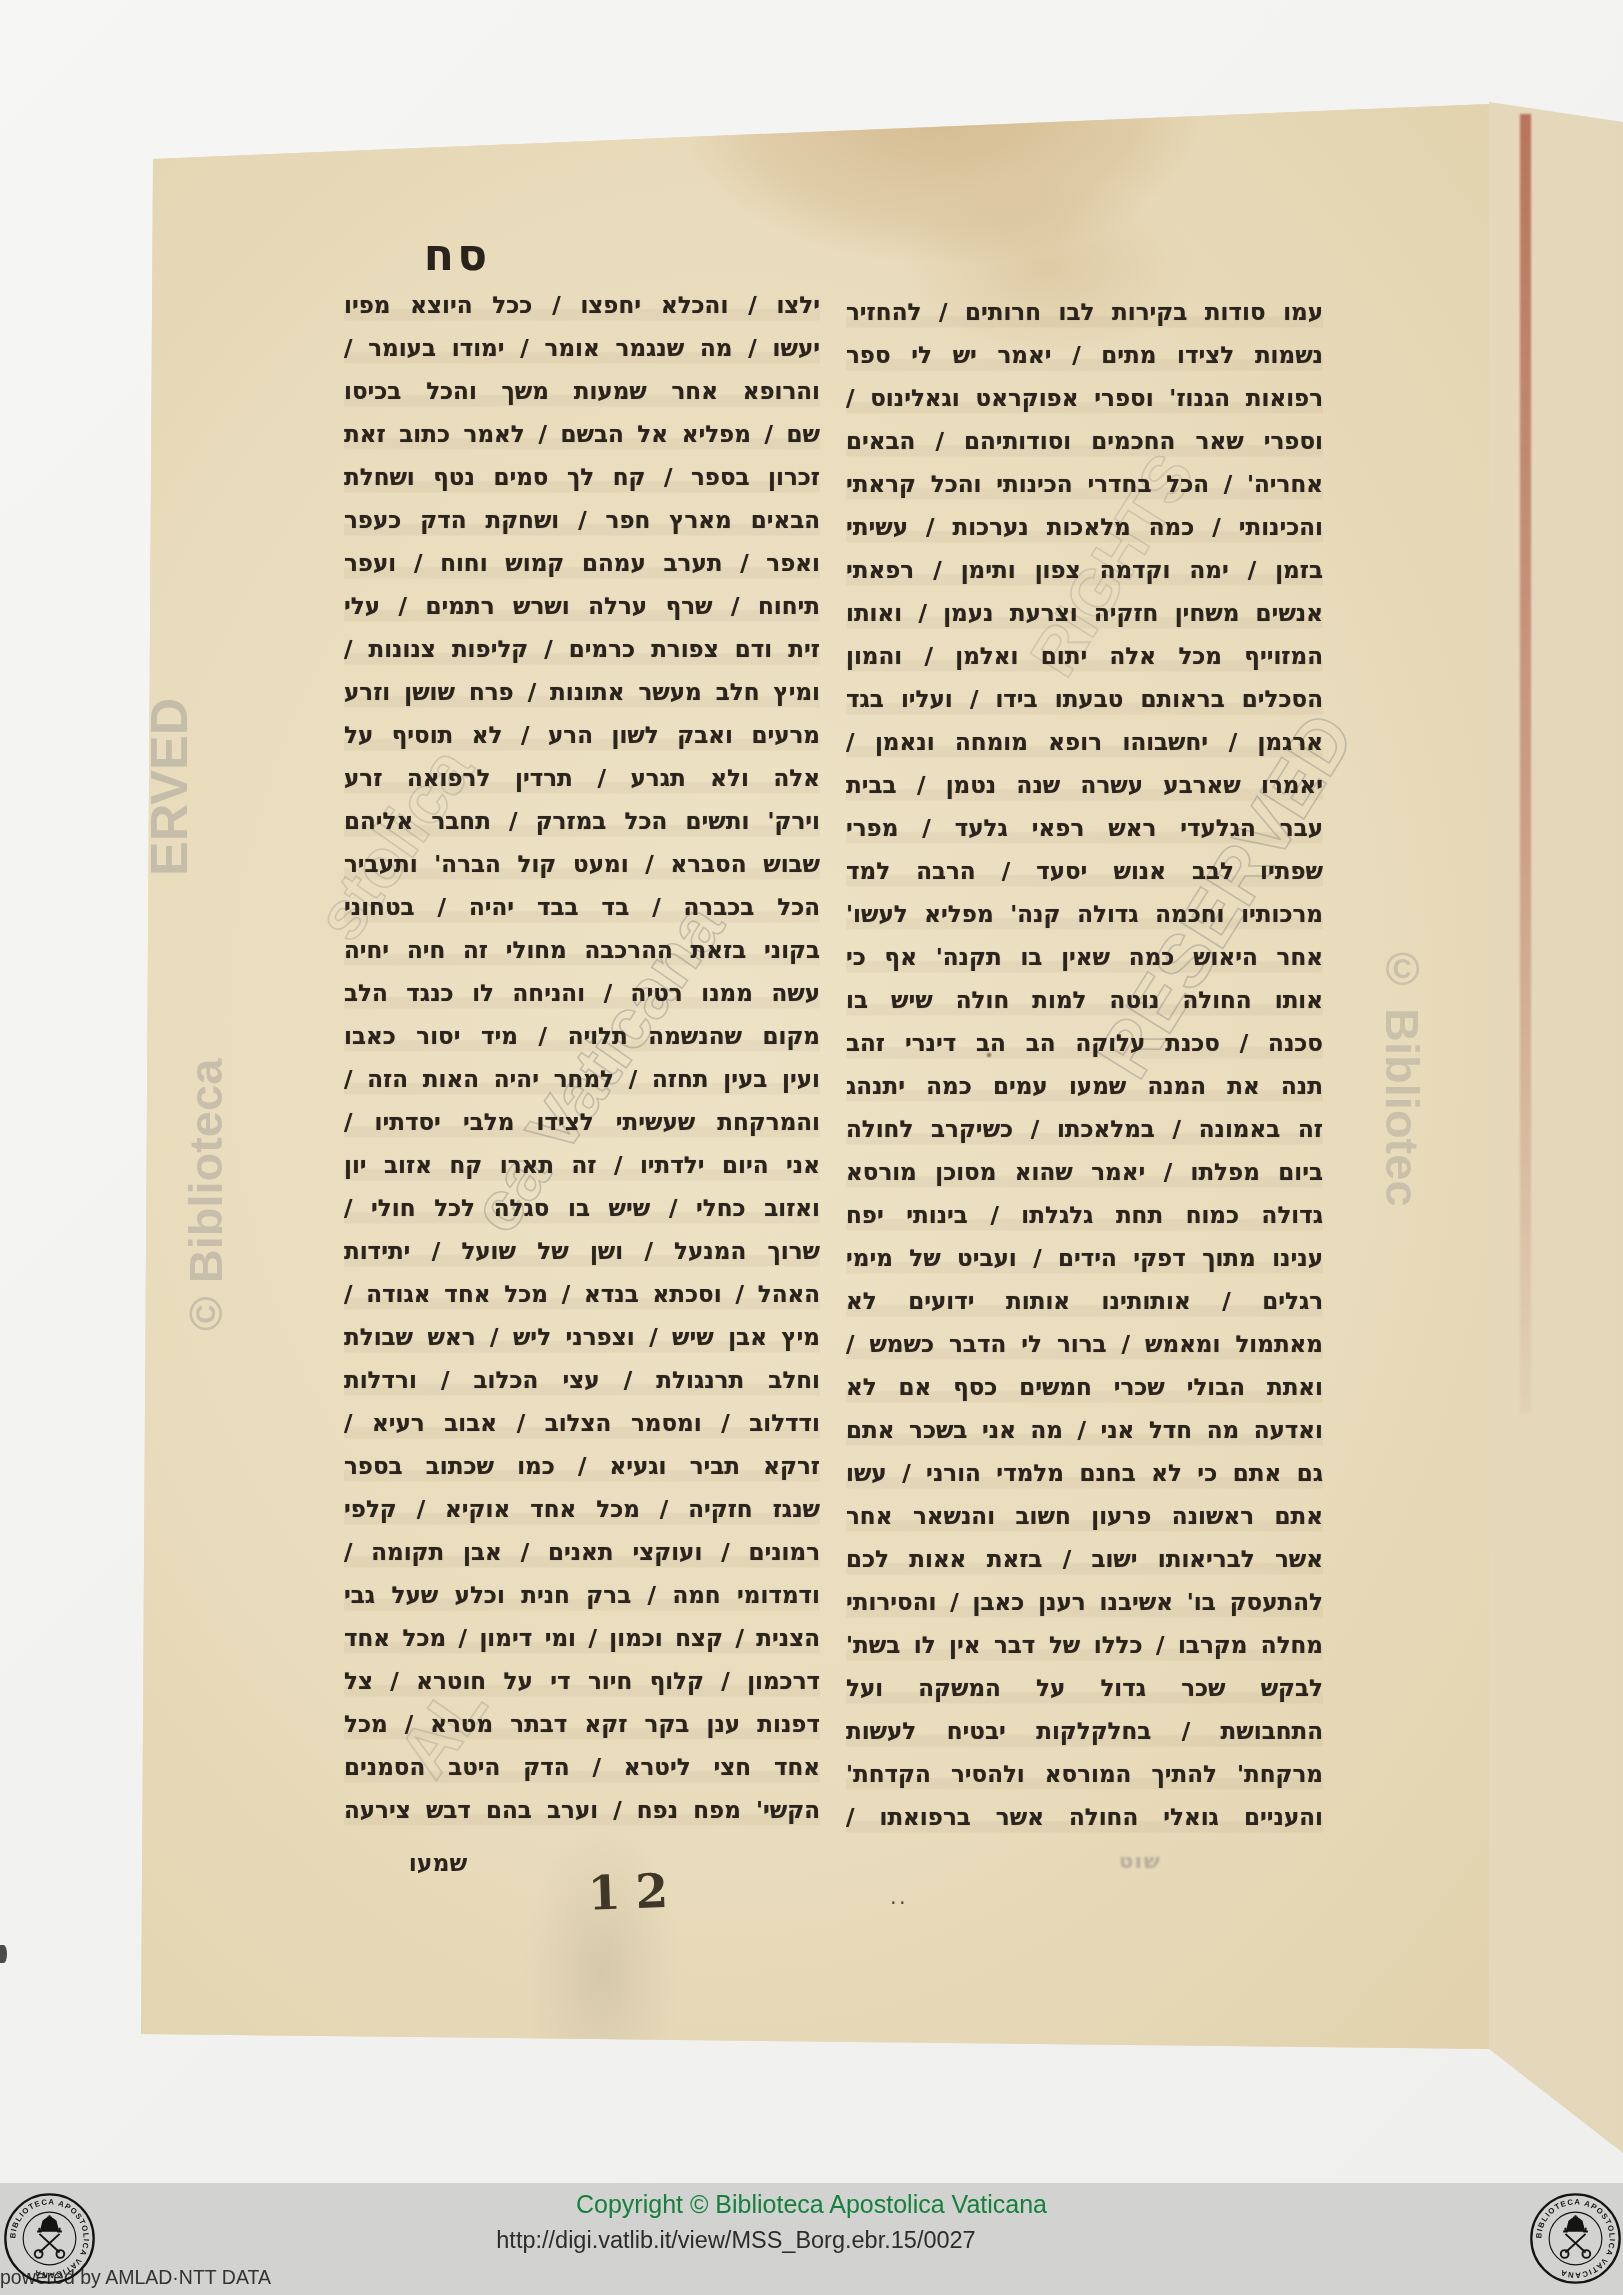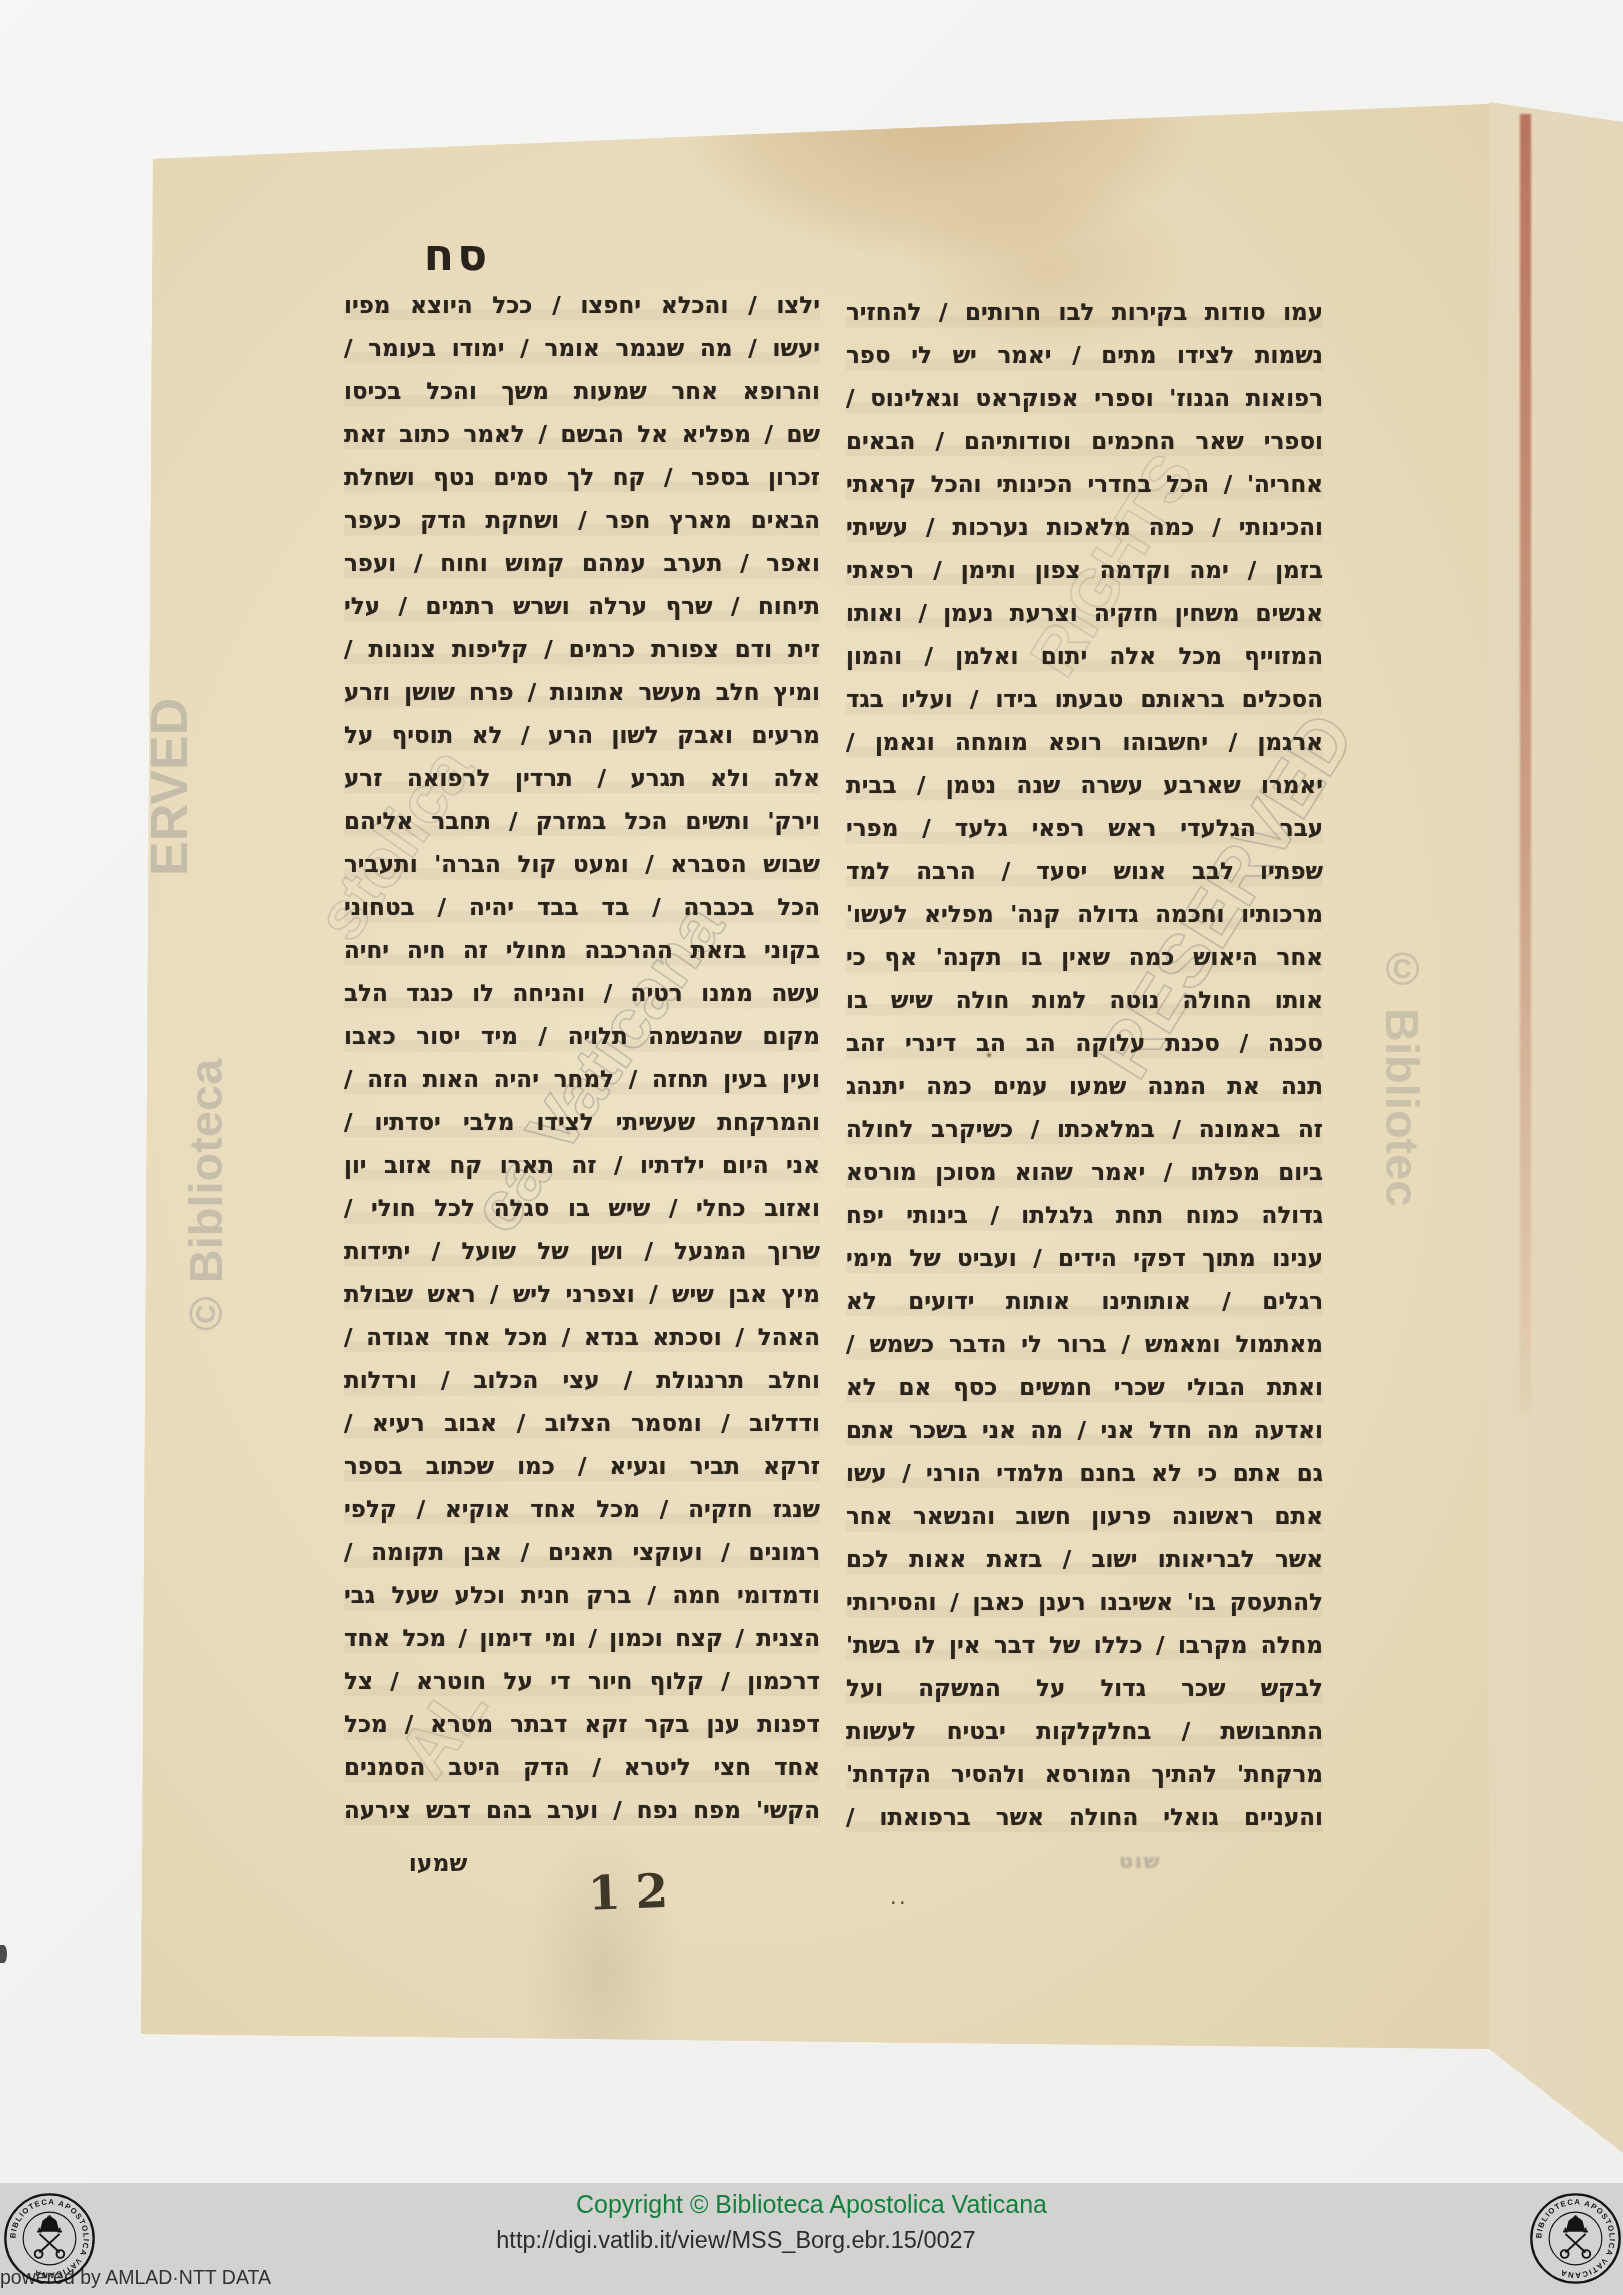--- a/index.html
+++ b/index.html
@@ -138,22 +138,22 @@
     <div class="tline">שבוש הסברא / ומעט קול הברה' ותעביר</div>
     <div class="tline">הכל בכברה / בד בבד יהיה / בטחוני</div>
     <div class="tline">בקוני בזאת ההרכבה מחולי זה חיה יחיה</div>
     <div class="tline">עשה ממנו רטיה / והניחה לו כנגד הלב</div>
     <div class="tline">מקום שהנשמה תלויה / מיד יסור כאבו</div>
     <div class="tline">ועין בעין תחזה / למחר יהיה האות הזה /</div>
     <div class="tline">והמרקחת שעשיתי לצידו מלבי יסדתיו /</div>
     <div class="tline">אני היום ילדתיו / זה תארו קח אזוב יון</div>
     <div class="tline">ואזוב כחלי / שיש בו סגלה לכל חולי /</div>
     <div class="tline">שרוך המנעל / ושן של שועל / יתידות</div>
+    <div class="tline">האהל / וסכתא בנדא / מכל אחד אגודה /</div>
     <div class="tline">מיץ אבן שיש / וצפרני ליש / ראש שבולת</div>
-    <div class="tline">האהל / וסכתא בנדא / מכל אחד אגודה /</div>
     <div class="tline">וחלב תרנגולת / עצי הכלוב / ורדלות</div>
     <div class="tline">ודדלוב / ומסמר הצלוב / אבוב רעיא /</div>
     <div class="tline">זרקא תביר וגעיא / כמו שכתוב בספר</div>
     <div class="tline">שנגז חזקיה / מכל אחד אוקיא / קלפי</div>
     <div class="tline">רמונים / ועוקצי תאנים / אבן תקומה /</div>
     <div class="tline">ודמדומי חמה / ברק חנית וכלע שעל גבי</div>
     <div class="tline">הצנית / קצח וכמון / ומי דימון / מכל אחד</div>
     <div class="tline">דרכמון / קלוף חיור די על חוטרא / צל</div>
     <div class="tline">דפנות ענן בקר זקא דבתר מטרא / מכל</div>
     <div class="tline">אחד חצי ליטרא / הדק היטב הסמנים</div>

